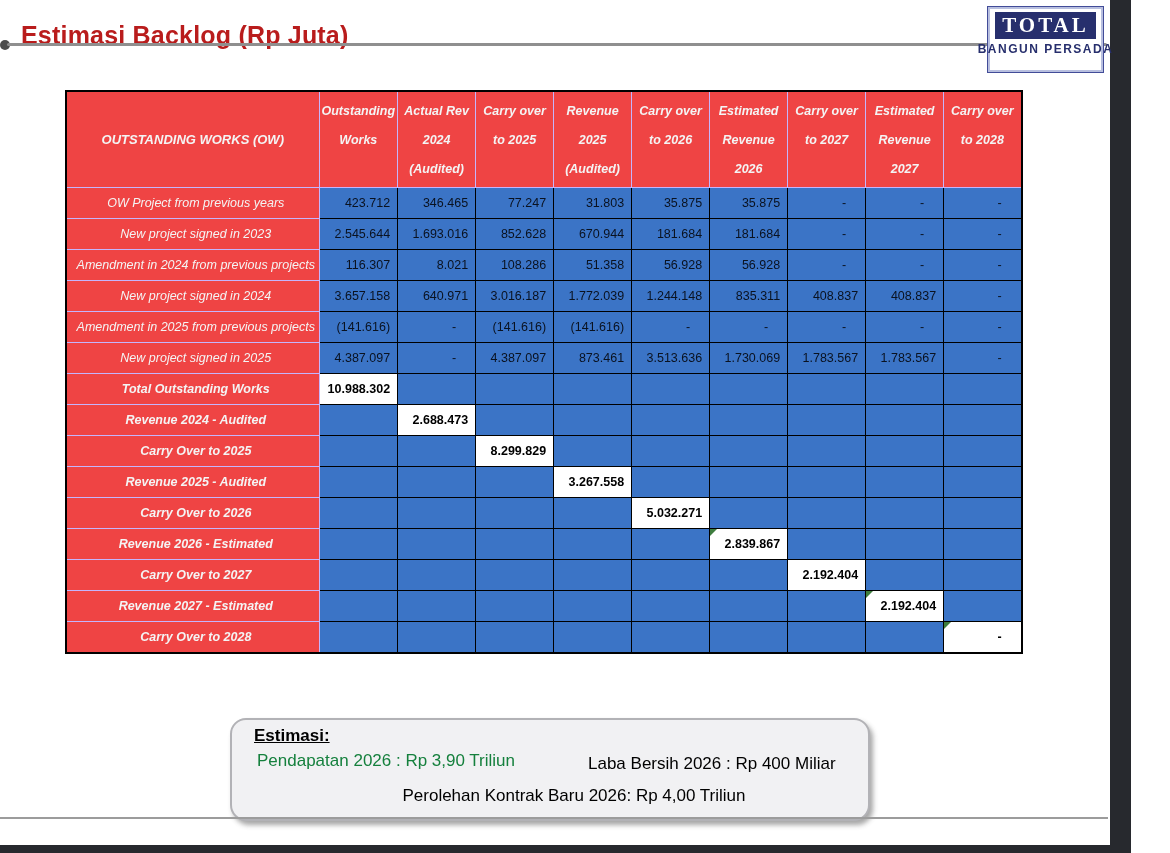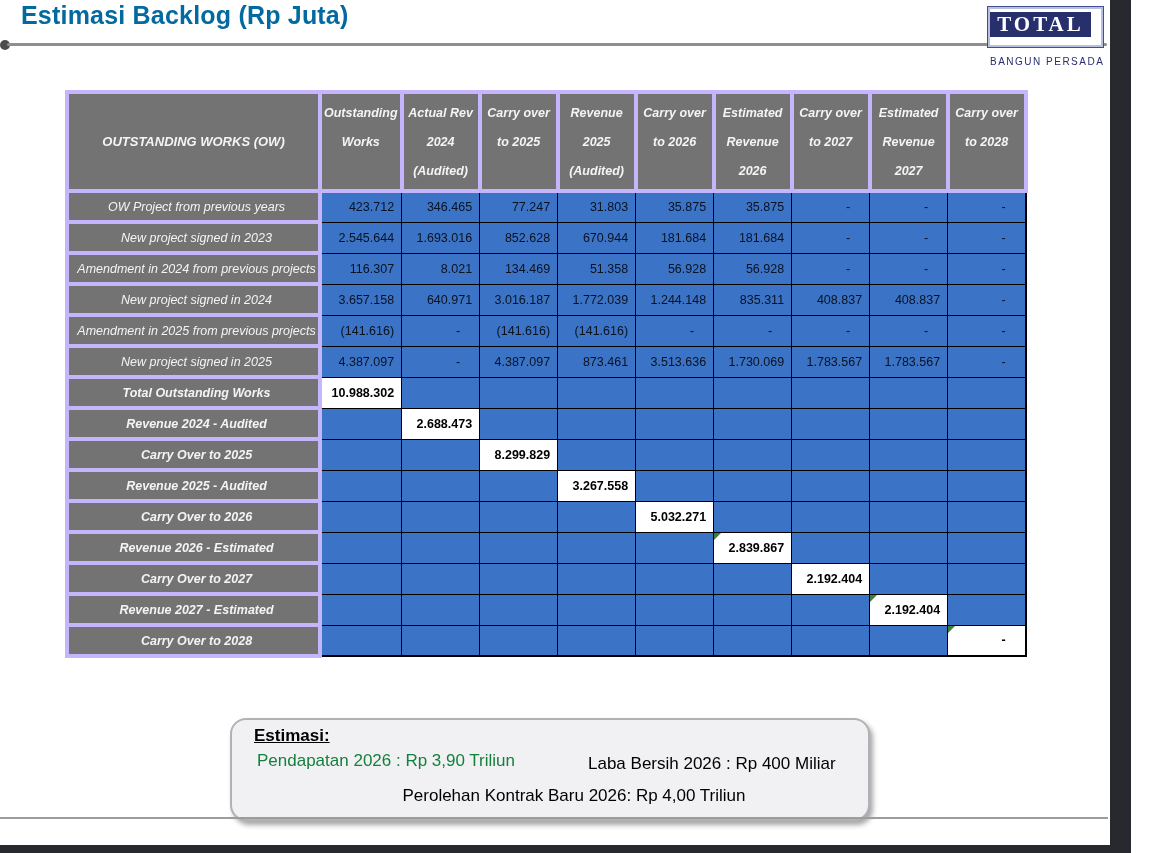--- a/index.html
+++ b/index.html
@@ -7,39 +7,39 @@
   body {
     position:relative; background:#ffffff; overflow:hidden;
     font-family:"Liberation Sans", sans-serif;
   }
   
   .right-strip { position:absolute; left:1110px; top:0; width:21px; height:853px; background:#27292e; }
   .bottom-bar  { position:absolute; left:0; top:845px; width:1131px; height:8px; background:#27292e; }
   .footer-rule { position:absolute; left:0; top:817px; width:1108px; height:2px; background:#9c9c9c; }
 
   
-  .page-title { position:absolute; left:21px; top:1px; font-size:25px; font-weight:bold; color:#0369a1; letter-spacing:.2px; }
+  .page-title { position:absolute; left:21px; top:21px; font-size:25px; font-weight:bold; color:#b91c1c; letter-spacing:.2px; }
   .title-rule { position:absolute; left:7px; top:43px; width:1100px; height:3px; background:#8f8f8f; border-radius:2px; }
   .title-dot  { position:absolute; left:0;  top:40px; width:10px; height:10px; border-radius:50%; background:#4c4c4c; }
 
-  .logo { position:absolute; left:988px; top:7px; width:115px; height:40px; background:#fff;
-          border:2px solid #b8bfdf; outline:1px solid #424c98; display:flex; flex-direction:column; z-index:5; }
+  .logo { position:absolute; left:988px; top:7px; width:115px; height:65px; background:#fff;
+          border:2px solid #b8bfdf; outline:1px solid #424c98; display:flex; flex-direction:column; align-items:center; z-index:5; }
   .logo-total { margin-top:3px; width:101px; height:27px; background:#272f6d; color:#fff;
           font-family:"Liberation Serif", serif; font-weight:bold; font-size:21px; letter-spacing:3px;
           display:flex; align-items:center; justify-content:center; }
-  .logo-sub { color:#272f6d; font-size:10px; font-weight:normal; letter-spacing:1.5px; margin-top:19px; white-space:nowrap; }
+  .logo-sub { color:#272f6d; font-size:12px; font-weight:bold; letter-spacing:1.5px; margin-top:3px; white-space:nowrap; }
 
   
   table.backlog { position:absolute; left:65px; top:90px; border-collapse:collapse; table-layout:fixed; border:2px solid #000; }
   .backlog col.lbl { width:253px; }
   .backlog col.num { width:78px; }
   .backlog th, .backlog td { font-size:12.5px; height:31px; overflow:hidden; white-space:nowrap; }
 
   .backlog th.dark, .backlog td.dark {
-    background:#737373; color:#f4f4f4; font-style:italic; border:4px solid #c4b5fd;
+    background:#ef4444; color:#f4f4f4; font-style:italic; border:1px solid #c4b5fd;
   }
   .backlog th.corner { font-weight:bold; text-align:center; font-size:13px;font-style:italic; }
   .backlog th.colhead { font-weight:bold; padding:4px 2px; height:96px; vertical-align:middle; }
   .colhead .hline { height:29px; display:flex; align-items:center; justify-content:center; }
 
   .backlog td.rowlabel { text-align:center; padding-left:6px; }
   .backlog td.rowlabel.boldlbl { font-weight:bold; }
 
   .backlog td.blue { background:#3b74c6; color:#0a1220; text-align:right; padding-right:7px; border:1.6px solid #000; }
   .backlog td.blue.dash { padding-right:19px; }
@@ -156,21 +156,21 @@
         <td class="blue">181.684</td>
         <td class="blue">181.684</td>
         <td class="blue dash">-</td>
         <td class="blue dash">-</td>
         <td class="blue dash">-</td>
       </tr>
       <tr>
         <td class="dark rowlabel">Amendment in 2024 from previous projects</td>
         <td class="blue">116.307</td>
         <td class="blue">8.021</td>
-        <td class="blue">134.469</td>
+        <td class="blue">108.286</td>
         <td class="blue">51.358</td>
         <td class="blue">56.928</td>
         <td class="blue">56.928</td>
         <td class="blue dash">-</td>
         <td class="blue dash">-</td>
         <td class="blue dash">-</td>
       </tr>
       <tr>
         <td class="dark rowlabel">New project signed in 2024</td>
         <td class="blue">3.657.158</td>

